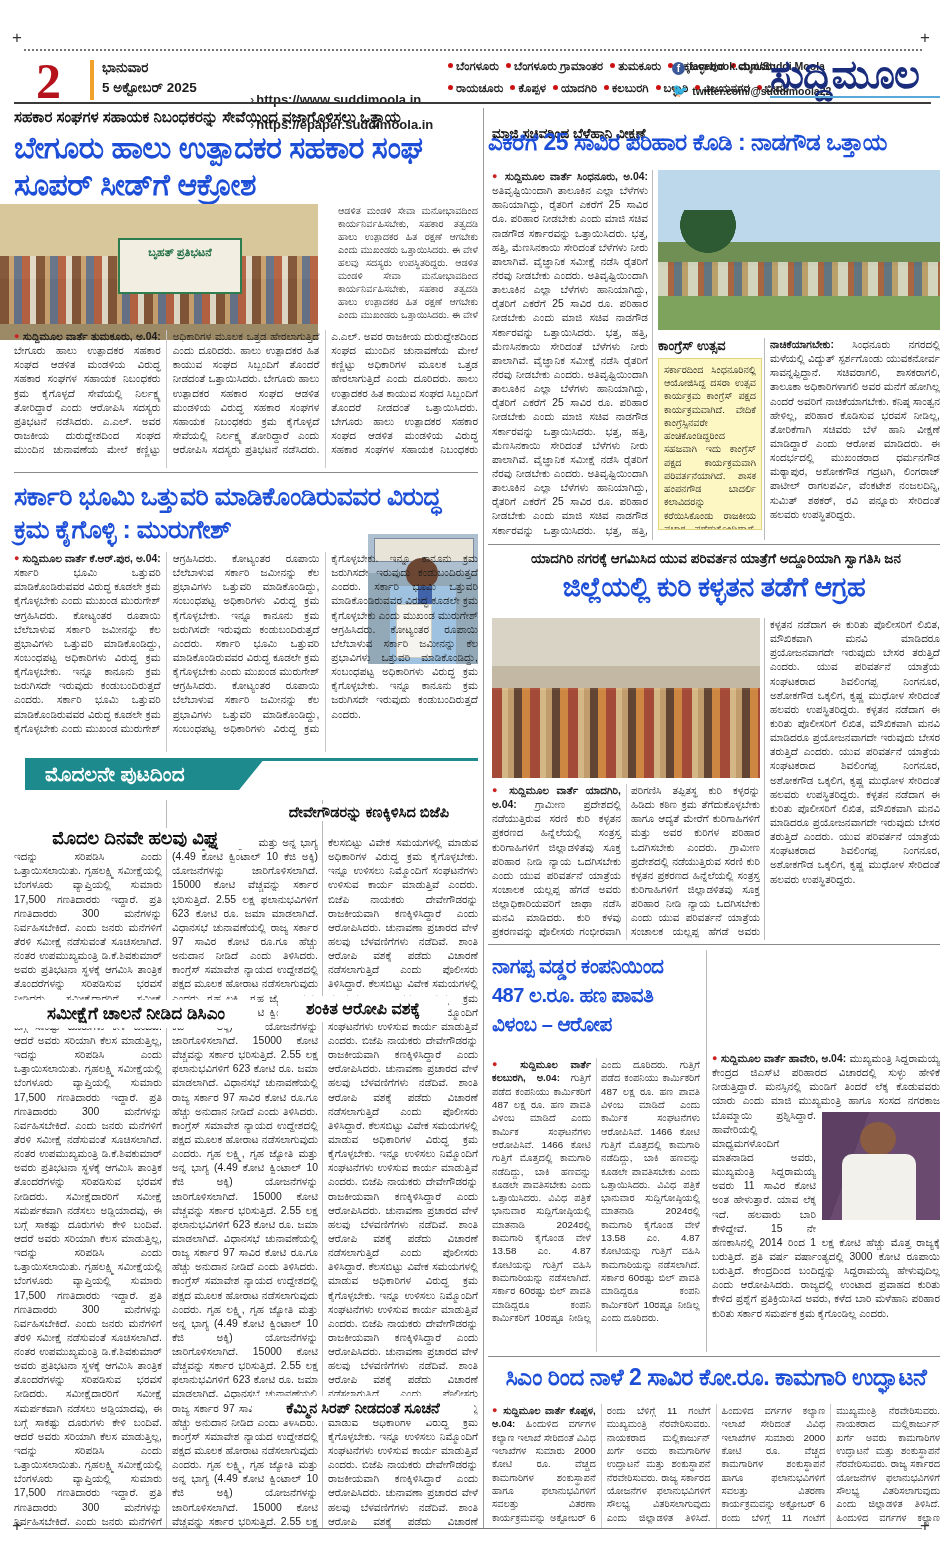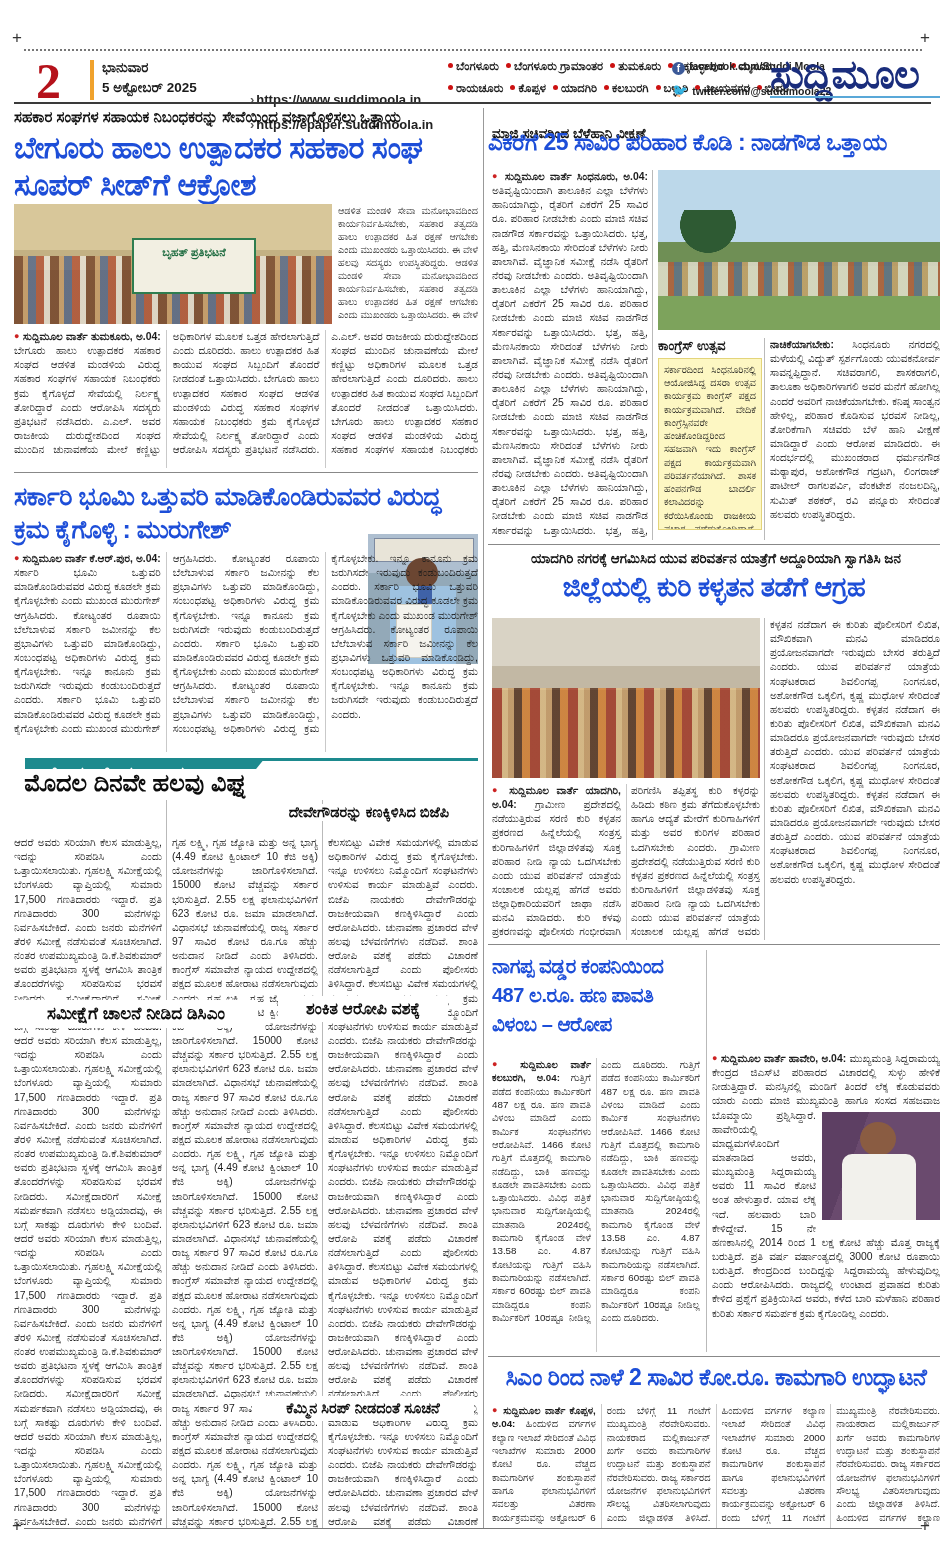--- a/index.html
+++ b/index.html
@@ -81,21 +81,21 @@
   </div>
   <div class="abs masthead" style="left:770px;top:54px;">ಸುದ್ದಿಮೂಲ</div>
   <div class="mastrule" style="left:770px;top:96px;width:170px;"></div>
   <div class="thickline" style="left:14px;top:102px;width:917px;"></div>
 
   <div class="vline" style="left:483px;top:108px;height:1420px;border-left-color:#999;"></div>
 
   <div class="abs kicker" style="left:14px;top:108px;width:464px;">ಸಹಕಾರ ಸಂಘಗಳ ಸಹಾಯಕ ನಿಬಂಧಕರನ್ನು ಸೇವೆಯಿಂದ ವಜಾಗೊಳಿಸಲು ಒತ್ತಾಯ</div>
   <div class="abs headline" style="left:14px;top:130px;width:464px;font-size:30px;line-height:1.22;">ಬೇಗೂರು ಹಾಲು ಉತ್ಪಾದಕರ ಸಹಕಾರ ಸಂಘ ಸೂಪರ್ ಸೀಡ್‌ಗೆ ಆಕ್ರೋಶ</div>
 
-  <div class="photo" style="left:14px;top:204px;width:318px;height:120px;background:linear-gradient(#d8c79a 0 38%,#c3b183 38% 55%,#9c8a66 55% 100%);">
+  <div class="photo" style="left:0;top:204px;width:318px;height:136px;background:linear-gradient(#d8c79a 0 38%,#c3b183 38% 55%,#9c8a66 55% 100%);">
     <div class="ph-part" style="left:0;top:52px;width:100%;height:68px;background:repeating-linear-gradient(90deg,#7a4a2e 0 9px,#caa06c 9px 14px,#5a6b8a 14px 22px,#b4583a 22px 30px,#e8e2d4 30px 36px);opacity:.85;"></div>
     <div class="ph-part" style="left:118px;top:34px;width:120px;height:46px;background:#f2efe2;border:2px solid #2e7d4f;color:#1d6b3f;font-weight:800;font-size:11px;text-align:center;padding-top:6px;"><span>ಬೃಹತ್ ಪ್ರತಿಭಟನೆ</span></div>
   </div>
   <div class="abs body" style="left:338px;top:204px;width:140px;height:120px;font-size:9.6px;"><span>ಆಡಳಿತ ಮಂಡಳಿ ಸೇವಾ ಮನೋಭಾವದಿಂದ ಕಾರ್ಯನಿರ್ವಹಿಸಬೇಕು, ಸಹಕಾರ ತತ್ವದಡಿ ಹಾಲು ಉತ್ಪಾದಕರ ಹಿತ ರಕ್ಷಣೆ ಆಗಬೇಕು ಎಂದು ಮುಖಂಡರು ಒತ್ತಾಯಿಸಿದರು. ಈ ವೇಳೆ ಹಲವು ಸದಸ್ಯರು ಉಪಸ್ಥಿತರಿದ್ದರು.  ಆಡಳಿತ ಮಂಡಳಿ ಸೇವಾ ಮನೋಭಾವದಿಂದ ಕಾರ್ಯನಿರ್ವಹಿಸಬೇಕು, ಸಹಕಾರ ತತ್ವದಡಿ ಹಾಲು ಉತ್ಪಾದಕರ ಹಿತ ರಕ್ಷಣೆ ಆಗಬೇಕು ಎಂದು ಮುಖಂಡರು ಒತ್ತಾಯಿಸಿದರು. ಈ ವೇಳೆ ಹಲವು ಸದಸ್ಯರು ಉಪಸ್ಥಿತರಿದ್ದರು.  ಆಡಳಿತ ಮಂಡಳಿ ಸೇವಾ ಮನೋಭಾವದಿಂದ ಕಾರ್ಯನಿರ್ವಹಿಸಬೇಕು, ಸಹಕಾರ ತತ್ವದಡಿ ಹಾಲು ಉತ್ಪಾದಕರ ಹಿತ ರಕ್ಷಣೆ ಆಗಬೇಕು ಎಂದು ಮುಖಂಡರು ಒತ್ತಾಯಿಸಿದರು. ಈ ವೇಳೆ ಹಲವು ಸದಸ್ಯರು ಉಪಸ್ಥಿತರಿದ್ದರು. </span></div>
 
   <div class="abs body cols3" style="left:14px;top:330px;width:464px;height:138px;">
     <span class="reddot">●</span>
     <span class="byline">ಸುದ್ದಿಮೂಲ ವಾರ್ತೆ</span>
     <span class="byline">ತುಮಕೂರು, ಅ.04:</span>
     <span>ಬೇಗೂರು ಹಾಲು ಉತ್ಪಾದಕರ ಸಹಕಾರ ಸಂಘದ ಆಡಳಿತ ಮಂಡಳಿಯ ವಿರುದ್ಧ ಸಹಕಾರ ಸಂಘಗಳ ಸಹಾಯಕ ನಿಬಂಧಕರು ಕ್ರಮ ಕೈಗೊಳ್ಳದೆ ಸೇವೆಯಲ್ಲಿ ನಿರ್ಲಕ್ಷ್ಯ ತೋರಿದ್ದಾರೆ ಎಂದು ಆರೋಪಿಸಿ ಸದಸ್ಯರು ಪ್ರತಿಭಟನೆ ನಡೆಸಿದರು. ಎ.ಎಲ್. ಅವರ ರಾಜಕೀಯ ದುರುದ್ದೇಶದಿಂದ ಸಂಘದ ಮುಂದಿನ ಚುನಾವಣೆಯ ಮೇಲೆ ಕಣ್ಣಿಟ್ಟು ಅಧಿಕಾರಿಗಳ ಮೂಲಕ ಒತ್ತಡ ಹೇರಲಾಗುತ್ತಿದೆ ಎಂದು ದೂರಿದರು. ಹಾಲು ಉತ್ಪಾದಕರ ಹಿತ ಕಾಯುವ ಸಂಘದ ಸಿಬ್ಬಂದಿಗೆ ತೊಂದರೆ ನೀಡದಂತೆ ಒತ್ತಾಯಿಸಿದರು.  ಬೇಗೂರು ಹಾಲು ಉತ್ಪಾದಕರ ಸಹಕಾರ ಸಂಘದ ಆಡಳಿತ ಮಂಡಳಿಯ ವಿರುದ್ಧ ಸಹಕಾರ ಸಂಘಗಳ ಸಹಾಯಕ ನಿಬಂಧಕರು ಕ್ರಮ ಕೈಗೊಳ್ಳದೆ ಸೇವೆಯಲ್ಲಿ ನಿರ್ಲಕ್ಷ್ಯ ತೋರಿದ್ದಾರೆ ಎಂದು ಆರೋಪಿಸಿ ಸದಸ್ಯರು ಪ್ರತಿಭಟನೆ ನಡೆಸಿದರು. ಎ.ಎಲ್. ಅವರ ರಾಜಕೀಯ ದುರುದ್ದೇಶದಿಂದ ಸಂಘದ ಮುಂದಿನ ಚುನಾವಣೆಯ ಮೇಲೆ ಕಣ್ಣಿಟ್ಟು ಅಧಿಕಾರಿಗಳ ಮೂಲಕ ಒತ್ತಡ ಹೇರಲಾಗುತ್ತಿದೆ ಎಂದು ದೂರಿದರು. ಹಾಲು ಉತ್ಪಾದಕರ ಹಿತ ಕಾಯುವ ಸಂಘದ ಸಿಬ್ಬಂದಿಗೆ ತೊಂದರೆ ನೀಡದಂತೆ ಒತ್ತಾಯಿಸಿದರು.  ಬೇಗೂರು ಹಾಲು ಉತ್ಪಾದಕರ ಸಹಕಾರ ಸಂಘದ ಆಡಳಿತ ಮಂಡಳಿಯ ವಿರುದ್ಧ ಸಹಕಾರ ಸಂಘಗಳ ಸಹಾಯಕ ನಿಬಂಧಕರು ಕ್ರಮ ಕೈಗೊಳ್ಳದೆ ಸೇವೆಯಲ್ಲಿ ನಿರ್ಲಕ್ಷ್ಯ ತೋರಿದ್ದಾರೆ ಎಂದು ಆರೋಪಿಸಿ ಸದಸ್ಯರು ಪ್ರತಿಭಟನೆ ನಡೆಸಿದರು. ಎ.ಎಲ್. ಅವರ ರಾಜಕೀಯ ದುರುದ್ದೇಶದಿಂದ ಸಂಘದ ಮುಂದಿನ ಚುನಾವಣೆಯ ಮೇಲೆ ಕಣ್ಣಿಟ್ಟು ಅಧಿಕಾರಿಗಳ ಮೂಲಕ ಒತ್ತಡ ಹೇರಲಾಗುತ್ತಿದೆ ಎಂದು ದೂರಿದರು. ಹಾಲು ಉತ್ಪಾದಕರ ಹಿತ ಕಾಯುವ ಸಂಘದ ಸಿಬ್ಬಂದಿಗೆ ತೊಂದರೆ ನೀಡದಂತೆ ಒತ್ತಾಯಿಸಿದರು. </span>
@@ -122,21 +122,21 @@
   <div class="abs band" style="left:25px;top:758px;width:220px;height:32px;">ಮೊದಲನೇ ಪುಟದಿಂದ</div>
   <div class="bandrule" style="left:240px;top:758px;width:238px;"></div>
 
   <div class="vline" style="left:166px;top:800px;height:728px;"></div>
   <div class="vline" style="left:322px;top:800px;height:728px;"></div>
 
   <div class="abs body" style="left:14px;top:836px;width:148px;height:692px;"><span>ಆದರೆ ಅವರು ಸರಿಯಾಗಿ ಕೆಲಸ ಮಾಡುತ್ತಿಲ್ಲ, ಇದನ್ನು ಸರಿಪಡಿಸಿ ಎಂದು ಒತ್ತಾಯಿಸಲಾಯಿತು. ಗೃಹಲಕ್ಷ್ಮಿ ಸಮೀಕ್ಷೆಯಲ್ಲಿ ಬೆಂಗಳೂರು ವ್ಯಾಪ್ತಿಯಲ್ಲಿ ಸುಮಾರು 17,500 ಗಣತಿದಾರರು ಇದ್ದಾರೆ. ಪ್ರತಿ ಗಣತಿದಾರರು 300 ಮನೆಗಳನ್ನು ನಿರ್ವಹಿಸಬೇಕಿದೆ. ಎಂದು ಜನರು ಮನೆಗಳಿಗೆ ತೆರಳಿ ಸಮೀಕ್ಷೆ ನಡೆಸುವಂತೆ ಸೂಚಿಸಲಾಗಿದೆ. ನಂತರ ಉಪಮುಖ್ಯಮಂತ್ರಿ ಡಿ.ಕೆ.ಶಿವಕುಮಾರ್ ಅವರು ಪ್ರತಿಭಟನಾ ಸ್ಥಳಕ್ಕೆ ಆಗಮಿಸಿ ತಾಂತ್ರಿಕ ತೊಂದರೆಗಳನ್ನು ಸರಿಪಡಿಸುವ ಭರವಸೆ ನೀಡಿದರು. ಸಮೀಕ್ಷೆದಾರರಿಗೆ ಸಮೀಕ್ಷೆ ಸಮರ್ಪಕವಾಗಿ ನಡೆಸಲು ಅಡ್ಡಿಯಾದವು, ಈ ಬಗ್ಗೆ ಸಾಕಷ್ಟು ದೂರುಗಳು ಕೇಳಿ ಬಂದಿವೆ.  ಆದರೆ ಅವರು ಸರಿಯಾಗಿ ಕೆಲಸ ಮಾಡುತ್ತಿಲ್ಲ, ಇದನ್ನು ಸರಿಪಡಿಸಿ ಎಂದು ಒತ್ತಾಯಿಸಲಾಯಿತು. ಗೃಹಲಕ್ಷ್ಮಿ ಸಮೀಕ್ಷೆಯಲ್ಲಿ ಬೆಂಗಳೂರು ವ್ಯಾಪ್ತಿಯಲ್ಲಿ ಸುಮಾರು 17,500 ಗಣತಿದಾರರು ಇದ್ದಾರೆ. ಪ್ರತಿ ಗಣತಿದಾರರು 300 ಮನೆಗಳನ್ನು ನಿರ್ವಹಿಸಬೇಕಿದೆ. ಎಂದು ಜನರು ಮನೆಗಳಿಗೆ ತೆರಳಿ ಸಮೀಕ್ಷೆ ನಡೆಸುವಂತೆ ಸೂಚಿಸಲಾಗಿದೆ. ನಂತರ ಉಪಮುಖ್ಯಮಂತ್ರಿ ಡಿ.ಕೆ.ಶಿವಕುಮಾರ್ ಅವರು ಪ್ರತಿಭಟನಾ ಸ್ಥಳಕ್ಕೆ ಆಗಮಿಸಿ ತಾಂತ್ರಿಕ ತೊಂದರೆಗಳನ್ನು ಸರಿಪಡಿಸುವ ಭರವಸೆ ನೀಡಿದರು. ಸಮೀಕ್ಷೆದಾರರಿಗೆ ಸಮೀಕ್ಷೆ ಸಮರ್ಪಕವಾಗಿ ನಡೆಸಲು ಅಡ್ಡಿಯಾದವು, ಈ ಬಗ್ಗೆ ಸಾಕಷ್ಟು ದೂರುಗಳು ಕೇಳಿ ಬಂದಿವೆ.  ಆದರೆ ಅವರು ಸರಿಯಾಗಿ ಕೆಲಸ ಮಾಡುತ್ತಿಲ್ಲ, ಇದನ್ನು ಸರಿಪಡಿಸಿ ಎಂದು ಒತ್ತಾಯಿಸಲಾಯಿತು. ಗೃಹಲಕ್ಷ್ಮಿ ಸಮೀಕ್ಷೆಯಲ್ಲಿ ಬೆಂಗಳೂರು ವ್ಯಾಪ್ತಿಯಲ್ಲಿ ಸುಮಾರು 17,500 ಗಣತಿದಾರರು ಇದ್ದಾರೆ. ಪ್ರತಿ ಗಣತಿದಾರರು 300 ಮನೆಗಳನ್ನು ನಿರ್ವಹಿಸಬೇಕಿದೆ. ಎಂದು ಜನರು ಮನೆಗಳಿಗೆ ತೆರಳಿ ಸಮೀಕ್ಷೆ ನಡೆಸುವಂತೆ ಸೂಚಿಸಲಾಗಿದೆ. ನಂತರ ಉಪಮುಖ್ಯಮಂತ್ರಿ ಡಿ.ಕೆ.ಶಿವಕುಮಾರ್ ಅವರು ಪ್ರತಿಭಟನಾ ಸ್ಥಳಕ್ಕೆ ಆಗಮಿಸಿ ತಾಂತ್ರಿಕ ತೊಂದರೆಗಳನ್ನು ಸರಿಪಡಿಸುವ ಭರವಸೆ ನೀಡಿದರು. ಸಮೀಕ್ಷೆದಾರರಿಗೆ ಸಮೀಕ್ಷೆ ಸಮರ್ಪಕವಾಗಿ ನಡೆಸಲು ಅಡ್ಡಿಯಾದವು, ಈ ಬಗ್ಗೆ ಸಾಕಷ್ಟು ದೂರುಗಳು ಕೇಳಿ ಬಂದಿವೆ.  ಆದರೆ ಅವರು ಸರಿಯಾಗಿ ಕೆಲಸ ಮಾಡುತ್ತಿಲ್ಲ, ಇದನ್ನು ಸರಿಪಡಿಸಿ ಎಂದು ಒತ್ತಾಯಿಸಲಾಯಿತು. ಗೃಹಲಕ್ಷ್ಮಿ ಸಮೀಕ್ಷೆಯಲ್ಲಿ ಬೆಂಗಳೂರು ವ್ಯಾಪ್ತಿಯಲ್ಲಿ ಸುಮಾರು 17,500 ಗಣತಿದಾರರು ಇದ್ದಾರೆ. ಪ್ರತಿ ಗಣತಿದಾರರು 300 ಮನೆಗಳನ್ನು ನಿರ್ವಹಿಸಬೇಕಿದೆ. ಎಂದು ಜನರು ಮನೆಗಳಿಗೆ ತೆರಳಿ ಸಮೀಕ್ಷೆ ನಡೆಸುವಂತೆ ಸೂಚಿಸಲಾಗಿದೆ. ನಂತರ ಉಪಮುಖ್ಯಮಂತ್ರಿ ಡಿ.ಕೆ.ಶಿವಕುಮಾರ್ ಅವರು ಪ್ರತಿಭಟನಾ ಸ್ಥಳಕ್ಕೆ ಆಗಮಿಸಿ ತಾಂತ್ರಿಕ ತೊಂದರೆಗಳನ್ನು ಸರಿಪಡಿಸುವ ಭರವಸೆ ನೀಡಿದರು. ಸಮೀಕ್ಷೆದಾರರಿಗೆ ಸಮೀಕ್ಷೆ ಸಮರ್ಪಕವಾಗಿ ನಡೆಸಲು ಅಡ್ಡಿಯಾದವು, ಈ ಬಗ್ಗೆ ಸಾಕಷ್ಟು ದೂರುಗಳು ಕೇಳಿ ಬಂದಿವೆ.  ಆದರೆ ಅವರು ಸರಿಯಾಗಿ ಕೆಲಸ ಮಾಡುತ್ತಿಲ್ಲ, ಇದನ್ನು ಸರಿಪಡಿಸಿ ಎಂದು ಒತ್ತಾಯಿಸಲಾಯಿತು. ಗೃಹಲಕ್ಷ್ಮಿ ಸಮೀಕ್ಷೆಯಲ್ಲಿ ಬೆಂಗಳೂರು ವ್ಯಾಪ್ತಿಯಲ್ಲಿ ಸುಮಾರು 17,500 ಗಣತಿದಾರರು ಇದ್ದಾರೆ. ಪ್ರತಿ ಗಣತಿದಾರರು 300 ಮನೆಗಳನ್ನು ನಿರ್ವಹಿಸಬೇಕಿದೆ. ಎಂದು ಜನರು ಮನೆಗಳಿಗೆ ತೆರಳಿ ಸಮೀಕ್ಷೆ ನಡೆಸುವಂತೆ ಸೂಚಿಸಲಾಗಿದೆ. ನಂತರ ಉಪಮುಖ್ಯಮಂತ್ರಿ ಡಿ.ಕೆ.ಶಿವಕುಮಾರ್ ಅವರು ಪ್ರತಿಭಟನಾ ಸ್ಥಳಕ್ಕೆ ಆಗಮಿಸಿ ತಾಂತ್ರಿಕ ತೊಂದರೆಗಳನ್ನು ಸರಿಪಡಿಸುವ ಭರವಸೆ ನೀಡಿದರು. ಸಮೀಕ್ಷೆದಾರರಿಗೆ ಸಮೀಕ್ಷೆ ಸಮರ್ಪಕವಾಗಿ ನಡೆಸಲು ಅಡ್ಡಿಯಾದವು, ಈ ಬಗ್ಗೆ ಸಾಕಷ್ಟು ದೂರುಗಳು ಕೇಳಿ ಬಂದಿವೆ. </span></div>
   <div class="abs body" style="left:172px;top:836px;width:146px;height:692px;"><span>ಗೃಹ ಲಕ್ಷ್ಮಿ, ಗೃಹ ಜ್ಯೋತಿ ಮತ್ತು ಅನ್ನ ಭಾಗ್ಯ (4.49 ಕೋಟಿ ಕ್ವಿಂಟಾಲ್ 10 ಕೆಜಿ ಅಕ್ಕಿ) ಯೋಜನೆಗಳನ್ನು ಜಾರಿಗೊಳಿಸಲಾಗಿದೆ. 15000 ಕೋಟಿ ವೆಚ್ಚವನ್ನು ಸರ್ಕಾರ ಭರಿಸುತ್ತಿದೆ. 2.55 ಲಕ್ಷ ಫಲಾನುಭವಿಗಳಿಗೆ 623 ಕೋಟಿ ರೂ. ಜಮಾ ಮಾಡಲಾಗಿದೆ. ವಿಧಾನಸಭೆ ಚುನಾವಣೆಯಲ್ಲಿ ರಾಜ್ಯ ಸರ್ಕಾರ 97 ಸಾವಿರ ಕೋಟಿ ರೂ.ಗೂ ಹೆಚ್ಚು ಅನುದಾನ ನೀಡಿದೆ ಎಂದು ತಿಳಿಸಿದರು. ಕಾಂಗ್ರೆಸ್ ಸಮಾವೇಶ ನ್ಯಾಯದ ಉದ್ದೇಶದಲ್ಲಿ ಪಕ್ಷದ ಮೂಲಕ ಹೋರಾಟ ನಡೆಸಲಾಗುವುದು ಎಂದರು.  ಗೃಹ ಲಕ್ಷ್ಮಿ, ಗೃಹ ಜ್ಯೋತಿ ಮತ್ತು ಅನ್ನ ಭಾಗ್ಯ (4.49 ಕೋಟಿ ಕ್ವಿಂಟಾಲ್ 10 ಕೆಜಿ ಅಕ್ಕಿ) ಯೋಜನೆಗಳನ್ನು ಜಾರಿಗೊಳಿಸಲಾಗಿದೆ. 15000 ಕೋಟಿ ವೆಚ್ಚವನ್ನು ಸರ್ಕಾರ ಭರಿಸುತ್ತಿದೆ. 2.55 ಲಕ್ಷ ಫಲಾನುಭವಿಗಳಿಗೆ 623 ಕೋಟಿ ರೂ. ಜಮಾ ಮಾಡಲಾಗಿದೆ. ವಿಧಾನಸಭೆ ಚುನಾವಣೆಯಲ್ಲಿ ರಾಜ್ಯ ಸರ್ಕಾರ 97 ಸಾವಿರ ಕೋಟಿ ರೂ.ಗೂ ಹೆಚ್ಚು ಅನುದಾನ ನೀಡಿದೆ ಎಂದು ತಿಳಿಸಿದರು. ಕಾಂಗ್ರೆಸ್ ಸಮಾವೇಶ ನ್ಯಾಯದ ಉದ್ದೇಶದಲ್ಲಿ ಪಕ್ಷದ ಮೂಲಕ ಹೋರಾಟ ನಡೆಸಲಾಗುವುದು ಎಂದರು.  ಗೃಹ ಲಕ್ಷ್ಮಿ, ಗೃಹ ಜ್ಯೋತಿ ಮತ್ತು ಅನ್ನ ಭಾಗ್ಯ (4.49 ಕೋಟಿ ಕ್ವಿಂಟಾಲ್ 10 ಕೆಜಿ ಅಕ್ಕಿ) ಯೋಜನೆಗಳನ್ನು ಜಾರಿಗೊಳಿಸಲಾಗಿದೆ. 15000 ಕೋಟಿ ವೆಚ್ಚವನ್ನು ಸರ್ಕಾರ ಭರಿಸುತ್ತಿದೆ. 2.55 ಲಕ್ಷ ಫಲಾನುಭವಿಗಳಿಗೆ 623 ಕೋಟಿ ರೂ. ಜಮಾ ಮಾಡಲಾಗಿದೆ. ವಿಧಾನಸಭೆ ಚುನಾವಣೆಯಲ್ಲಿ ರಾಜ್ಯ ಸರ್ಕಾರ 97 ಸಾವಿರ ಕೋಟಿ ರೂ.ಗೂ ಹೆಚ್ಚು ಅನುದಾನ ನೀಡಿದೆ ಎಂದು ತಿಳಿಸಿದರು. ಕಾಂಗ್ರೆಸ್ ಸಮಾವೇಶ ನ್ಯಾಯದ ಉದ್ದೇಶದಲ್ಲಿ ಪಕ್ಷದ ಮೂಲಕ ಹೋರಾಟ ನಡೆಸಲಾಗುವುದು ಎಂದರು.  ಗೃಹ ಲಕ್ಷ್ಮಿ, ಗೃಹ ಜ್ಯೋತಿ ಮತ್ತು ಅನ್ನ ಭಾಗ್ಯ (4.49 ಕೋಟಿ ಕ್ವಿಂಟಾಲ್ 10 ಕೆಜಿ ಅಕ್ಕಿ) ಯೋಜನೆಗಳನ್ನು ಜಾರಿಗೊಳಿಸಲಾಗಿದೆ. 15000 ಕೋಟಿ ವೆಚ್ಚವನ್ನು ಸರ್ಕಾರ ಭರಿಸುತ್ತಿದೆ. 2.55 ಲಕ್ಷ ಫಲಾನುಭವಿಗಳಿಗೆ 623 ಕೋಟಿ ರೂ. ಜಮಾ ಮಾಡಲಾಗಿದೆ. ವಿಧಾನಸಭೆ ಚುನಾವಣೆಯಲ್ಲಿ ರಾಜ್ಯ ಸರ್ಕಾರ 97 ಸಾವಿರ ಕೋಟಿ ರೂ.ಗೂ ಹೆಚ್ಚು ಅನುದಾನ ನೀಡಿದೆ ಎಂದು ತಿಳಿಸಿದರು. ಕಾಂಗ್ರೆಸ್ ಸಮಾವೇಶ ನ್ಯಾಯದ ಉದ್ದೇಶದಲ್ಲಿ ಪಕ್ಷದ ಮೂಲಕ ಹೋರಾಟ ನಡೆಸಲಾಗುವುದು ಎಂದರು.  ಗೃಹ ಲಕ್ಷ್ಮಿ, ಗೃಹ ಜ್ಯೋತಿ ಮತ್ತು ಅನ್ನ ಭಾಗ್ಯ (4.49 ಕೋಟಿ ಕ್ವಿಂಟಾಲ್ 10 ಕೆಜಿ ಅಕ್ಕಿ) ಯೋಜನೆಗಳನ್ನು ಜಾರಿಗೊಳಿಸಲಾಗಿದೆ. 15000 ಕೋಟಿ ವೆಚ್ಚವನ್ನು ಸರ್ಕಾರ ಭರಿಸುತ್ತಿದೆ. 2.55 ಲಕ್ಷ ಫಲಾನುಭವಿಗಳಿಗೆ 623 ಕೋಟಿ ರೂ. ಜಮಾ ಮಾಡಲಾಗಿದೆ. ವಿಧಾನಸಭೆ ಚುನಾವಣೆಯಲ್ಲಿ ರಾಜ್ಯ ಸರ್ಕಾರ 97 ಸಾವಿರ ಕೋಟಿ ರೂ.ಗೂ ಹೆಚ್ಚು ಅನುದಾನ ನೀಡಿದೆ ಎಂದು ತಿಳಿಸಿದರು. ಕಾಂಗ್ರೆಸ್ ಸಮಾವೇಶ ನ್ಯಾಯದ ಉದ್ದೇಶದಲ್ಲಿ ಪಕ್ಷದ ಮೂಲಕ ಹೋರಾಟ ನಡೆಸಲಾಗುವುದು ಎಂದರು. </span></div>
   <div class="abs body" style="left:328px;top:836px;width:150px;height:692px;"><span>ಕೆಲಸಬಿಟ್ಟು ವಿವೇಕ ಸಮಯಗಳಲ್ಲಿ ಮಾಡುವ ಅಧಿಕಾರಿಗಳ ವಿರುದ್ಧ ಕ್ರಮ ಕೈಗೊಳ್ಳಬೇಕು. ಇನ್ನೂ ಉಳಿಸಲು ನಿಮ್ಮೊಂದಿಗೆ ಸಂಘಟನೆಗಳು ಉಳಿಸುವ ಕಾರ್ಯ ಮಾಡುತ್ತಿವೆ ಎಂದರು. ಬಿಜೆಪಿ ನಾಯಕರು ದೇವೇಗೌಡರನ್ನು ರಾಜಕೀಯವಾಗಿ ಕಣಕ್ಕಿಳಿಸಿದ್ದಾರೆ ಎಂದು ಆರೋಪಿಸಿದರು. ಚುನಾವಣಾ ಪ್ರಚಾರದ ವೇಳೆ ಹಲವು ಬೆಳವಣಿಗೆಗಳು ನಡೆದಿವೆ. ಶಾಂತಿ ಆರೋಪಿ ವಶಕ್ಕೆ ಪಡೆದು ವಿಚಾರಣೆ ನಡೆಸಲಾಗುತ್ತಿದೆ ಎಂದು ಪೊಲೀಸರು ತಿಳಿಸಿದ್ದಾರೆ.  ಕೆಲಸಬಿಟ್ಟು ವಿವೇಕ ಸಮಯಗಳಲ್ಲಿ ಮಾಡುವ ಅಧಿಕಾರಿಗಳ ವಿರುದ್ಧ ಕ್ರಮ ಕೈಗೊಳ್ಳಬೇಕು. ಇನ್ನೂ ಉಳಿಸಲು ನಿಮ್ಮೊಂದಿಗೆ ಸಂಘಟನೆಗಳು ಉಳಿಸುವ ಕಾರ್ಯ ಮಾಡುತ್ತಿವೆ ಎಂದರು. ಬಿಜೆಪಿ ನಾಯಕರು ದೇವೇಗೌಡರನ್ನು ರಾಜಕೀಯವಾಗಿ ಕಣಕ್ಕಿಳಿಸಿದ್ದಾರೆ ಎಂದು ಆರೋಪಿಸಿದರು. ಚುನಾವಣಾ ಪ್ರಚಾರದ ವೇಳೆ ಹಲವು ಬೆಳವಣಿಗೆಗಳು ನಡೆದಿವೆ. ಶಾಂತಿ ಆರೋಪಿ ವಶಕ್ಕೆ ಪಡೆದು ವಿಚಾರಣೆ ನಡೆಸಲಾಗುತ್ತಿದೆ ಎಂದು ಪೊಲೀಸರು ತಿಳಿಸಿದ್ದಾರೆ.  ಕೆಲಸಬಿಟ್ಟು ವಿವೇಕ ಸಮಯಗಳಲ್ಲಿ ಮಾಡುವ ಅಧಿಕಾರಿಗಳ ವಿರುದ್ಧ ಕ್ರಮ ಕೈಗೊಳ್ಳಬೇಕು. ಇನ್ನೂ ಉಳಿಸಲು ನಿಮ್ಮೊಂದಿಗೆ ಸಂಘಟನೆಗಳು ಉಳಿಸುವ ಕಾರ್ಯ ಮಾಡುತ್ತಿವೆ ಎಂದರು. ಬಿಜೆಪಿ ನಾಯಕರು ದೇವೇಗೌಡರನ್ನು ರಾಜಕೀಯವಾಗಿ ಕಣಕ್ಕಿಳಿಸಿದ್ದಾರೆ ಎಂದು ಆರೋಪಿಸಿದರು. ಚುನಾವಣಾ ಪ್ರಚಾರದ ವೇಳೆ ಹಲವು ಬೆಳವಣಿಗೆಗಳು ನಡೆದಿವೆ. ಶಾಂತಿ ಆರೋಪಿ ವಶಕ್ಕೆ ಪಡೆದು ವಿಚಾರಣೆ ನಡೆಸಲಾಗುತ್ತಿದೆ ಎಂದು ಪೊಲೀಸರು ತಿಳಿಸಿದ್ದಾರೆ.  ಕೆಲಸಬಿಟ್ಟು ವಿವೇಕ ಸಮಯಗಳಲ್ಲಿ ಮಾಡುವ ಅಧಿಕಾರಿಗಳ ವಿರುದ್ಧ ಕ್ರಮ ಕೈಗೊಳ್ಳಬೇಕು. ಇನ್ನೂ ಉಳಿಸಲು ನಿಮ್ಮೊಂದಿಗೆ ಸಂಘಟನೆಗಳು ಉಳಿಸುವ ಕಾರ್ಯ ಮಾಡುತ್ತಿವೆ ಎಂದರು. ಬಿಜೆಪಿ ನಾಯಕರು ದೇವೇಗೌಡರನ್ನು ರಾಜಕೀಯವಾಗಿ ಕಣಕ್ಕಿಳಿಸಿದ್ದಾರೆ ಎಂದು ಆರೋಪಿಸಿದರು. ಚುನಾವಣಾ ಪ್ರಚಾರದ ವೇಳೆ ಹಲವು ಬೆಳವಣಿಗೆಗಳು ನಡೆದಿವೆ. ಶಾಂತಿ ಆರೋಪಿ ವಶಕ್ಕೆ ಪಡೆದು ವಿಚಾರಣೆ ನಡೆಸಲಾಗುತ್ತಿದೆ ಎಂದು ಪೊಲೀಸರು ತಿಳಿಸಿದ್ದಾರೆ.  ಕೆಲಸಬಿಟ್ಟು ವಿವೇಕ ಸಮಯಗಳಲ್ಲಿ ಮಾಡುವ ಅಧಿಕಾರಿಗಳ ವಿರುದ್ಧ ಕ್ರಮ ಕೈಗೊಳ್ಳಬೇಕು. ಇನ್ನೂ ಉಳಿಸಲು ನಿಮ್ಮೊಂದಿಗೆ ಸಂಘಟನೆಗಳು ಉಳಿಸುವ ಕಾರ್ಯ ಮಾಡುತ್ತಿವೆ ಎಂದರು. ಬಿಜೆಪಿ ನಾಯಕರು ದೇವೇಗೌಡರನ್ನು ರಾಜಕೀಯವಾಗಿ ಕಣಕ್ಕಿಳಿಸಿದ್ದಾರೆ ಎಂದು ಆರೋಪಿಸಿದರು. ಚುನಾವಣಾ ಪ್ರಚಾರದ ವೇಳೆ ಹಲವು ಬೆಳವಣಿಗೆಗಳು ನಡೆದಿವೆ. ಶಾಂತಿ ಆರೋಪಿ ವಶಕ್ಕೆ ಪಡೆದು ವಿಚಾರಣೆ ನಡೆಸಲಾಗುತ್ತಿದೆ ಎಂದು ಪೊಲೀಸರು ತಿಳಿಸಿದ್ದಾರೆ.  ಕೆಲಸಬಿಟ್ಟು ವಿವೇಕ ಸಮಯಗಳಲ್ಲಿ ಮಾಡುವ ಅಧಿಕಾರಿಗಳ ವಿರುದ್ಧ ಕ್ರಮ ಕೈಗೊಳ್ಳಬೇಕು. ಇನ್ನೂ ಉಳಿಸಲು ನಿಮ್ಮೊಂದಿಗೆ ಸಂಘಟನೆಗಳು ಉಳಿಸುವ ಕಾರ್ಯ ಮಾಡುತ್ತಿವೆ ಎಂದರು. ಬಿಜೆಪಿ ನಾಯಕರು ದೇವೇಗೌಡರನ್ನು ರಾಜಕೀಯವಾಗಿ ಕಣಕ್ಕಿಳಿಸಿದ್ದಾರೆ ಎಂದು ಆರೋಪಿಸಿದರು. ಚುನಾವಣಾ ಪ್ರಚಾರದ ವೇಳೆ ಹಲವು ಬೆಳವಣಿಗೆಗಳು ನಡೆದಿವೆ. ಶಾಂತಿ ಆರೋಪಿ ವಶಕ್ಕೆ ಪಡೆದು ವಿಚಾರಣೆ ನಡೆಸಲಾಗುತ್ತಿದೆ ಎಂದು ಪೊಲೀಸರು ತಿಳಿಸಿದ್ದಾರೆ. </span></div>
 
-  <div class="abs subhead" style="left:14px;top:769px;width:244px;font-size:24px;">ಮೊದಲ ದಿನವೇ ಹಲವು ವಿಘ್ನ</div>
+  <div class="abs subhead" style="left:14px;top:828px;width:244px;font-size:18px;">ಮೊದಲ ದಿನವೇ ಹಲವು ವಿಘ್ನ</div>
   <div class="abs subhead" style="left:260px;top:804px;width:218px;font-size:14.5px;">ದೇವೇಗೌಡರನ್ನು ಕಣಕ್ಕಿಳಿಸಿದ ಬಿಜೆಪಿ</div>
   <div class="abs subhead" style="left:14px;top:1000px;width:244px;font-size:17px;padding:4px 0;">ಸಮೀಕ್ಷೆಗೆ ಚಾಲನೆ ನೀಡಿದ ಡಿಸಿಎಂ</div>
   <div class="abs subhead" style="left:278px;top:996px;width:170px;font-size:16px;padding:4px 0;">ಶಂಕಿತ ಆರೋಪಿ ವಶಕ್ಕೆ</div>
   <div class="abs subhead" style="left:252px;top:1396px;width:222px;font-size:14.5px;padding:4px 0;">ಕೆಮ್ಮಿನ ಸಿರಪ್ ನೀಡದಂತೆ ಸೂಚನೆ</div>
 
   <div class="abs kicker2" style="left:492px;top:108px;width:448px;margin-top:18px;">ಮಾಜಿ ಸಚಿವರಿಂದ ಬೆಳೆಹಾನಿ ವೀಕ್ಷಣೆ</div>
   <div class="abs headline" style="left:488px;top:128px;width:452px;font-size:23px;line-height:1.25;">ಎಕರೆಗೆ 25 ಸಾವಿರ ಪರಿಹಾರ ಕೊಡಿ : ನಾಡಗೌಡ ಒತ್ತಾಯ</div>
 
   <div class="abs body" style="left:492px;top:170px;width:156px;height:370px;">
     <span class="reddot">●</span>
@@ -185,21 +185,21 @@
     <span class="byline">ಸುದ್ದಿಮೂಲ ವಾರ್ತೆ</span>
     <span class="byline">ಕಲಬುರಗಿ, ಅ.04:</span>
     <span>ಗುತ್ತಿಗೆ ಪಡೆದ ಕಂಪನಿಯು ಕಾರ್ಮಿಕರಿಗೆ 487 ಲಕ್ಷ ರೂ. ಹಣ ಪಾವತಿ ವಿಳಂಬ ಮಾಡಿದೆ ಎಂದು ಕಾರ್ಮಿಕ ಸಂಘಟನೆಗಳು ಆರೋಪಿಸಿವೆ. 1466 ಕೋಟಿ ಗುತ್ತಿಗೆ ಮೊತ್ತದಲ್ಲಿ ಕಾಮಗಾರಿ ನಡೆದಿದ್ದು, ಬಾಕಿ ಹಣವನ್ನು ಕೂಡಲೇ ಪಾವತಿಸಬೇಕು ಎಂದು ಒತ್ತಾಯಿಸಿದರು. ವಿವಿಧ ಪತ್ರಿಕೆ ಭಾನುವಾರ ಸುದ್ದಿಗೋಷ್ಠಿಯಲ್ಲಿ ಮಾತನಾಡಿ 2024ರಲ್ಲಿ ಕಾಮಗಾರಿ ಕೈಗೊಂಡ ವೇಳೆ 13.58 ಎಂ. 4.87 ಕೋಟಿಯನ್ನು ಗುತ್ತಿಗೆ ವಹಿಸಿ ಕಾಮಗಾರಿಯನ್ನು ನಡೆಸಲಾಗಿದೆ. ಸರ್ಕಾರ 60ರಷ್ಟು ಬಿಲ್ ಪಾವತಿ ಮಾಡಿದ್ದರೂ ಕಂಪನಿ ಕಾರ್ಮಿಕರಿಗೆ 10ರಷ್ಟೂ ನೀಡಿಲ್ಲ ಎಂದು ದೂರಿದರು.  ಗುತ್ತಿಗೆ ಪಡೆದ ಕಂಪನಿಯು ಕಾರ್ಮಿಕರಿಗೆ 487 ಲಕ್ಷ ರೂ. ಹಣ ಪಾವತಿ ವಿಳಂಬ ಮಾಡಿದೆ ಎಂದು ಕಾರ್ಮಿಕ ಸಂಘಟನೆಗಳು ಆರೋಪಿಸಿವೆ. 1466 ಕೋಟಿ ಗುತ್ತಿಗೆ ಮೊತ್ತದಲ್ಲಿ ಕಾಮಗಾರಿ ನಡೆದಿದ್ದು, ಬಾಕಿ ಹಣವನ್ನು ಕೂಡಲೇ ಪಾವತಿಸಬೇಕು ಎಂದು ಒತ್ತಾಯಿಸಿದರು. ವಿವಿಧ ಪತ್ರಿಕೆ ಭಾನುವಾರ ಸುದ್ದಿಗೋಷ್ಠಿಯಲ್ಲಿ ಮಾತನಾಡಿ 2024ರಲ್ಲಿ ಕಾಮಗಾರಿ ಕೈಗೊಂಡ ವೇಳೆ 13.58 ಎಂ. 4.87 ಕೋಟಿಯನ್ನು ಗುತ್ತಿಗೆ ವಹಿಸಿ ಕಾಮಗಾರಿಯನ್ನು ನಡೆಸಲಾಗಿದೆ. ಸರ್ಕಾರ 60ರಷ್ಟು ಬಿಲ್ ಪಾವತಿ ಮಾಡಿದ್ದರೂ ಕಂಪನಿ ಕಾರ್ಮಿಕರಿಗೆ 10ರಷ್ಟೂ ನೀಡಿಲ್ಲ ಎಂದು ದೂರಿದರು. </span>
   </div>
   <div class="vline" style="left:706px;top:950px;height:402px;"></div>
 
   <div class="abs body" style="left:712px;top:1052px;width:228px;height:300px;">
     <span class="reddot">●</span>
     <span class="byline">ಸುದ್ದಿಮೂಲ ವಾರ್ತೆ</span>
     <span class="byline">ಹಾವೇರಿ, ಅ.04:</span>
-    <span>ಮುಖ್ಯಮಂತ್ರಿ ಸಿದ್ದರಾಮಯ್ಯ ಕೇಂದ್ರದ ಜಿಎಸ್‌ಟಿ ಪರಿಹಾರದ ವಿಚಾರದಲ್ಲಿ ಸುಳ್ಳು ಹೇಳಿಕೆ ನೀಡುತ್ತಿದ್ದಾರೆ. ಮನಸ್ಸಿನಲ್ಲಿ ಮಂಡಿಗೆ ತಿಂದರೆ ಲೆಕ್ಕ ಕೊಡುವವರು ಯಾರು ಎಂದು ಮಾಜಿ ಮುಖ್ಯಮಂತ್ರಿ ಹಾಗೂ ಸಂಸದ ಸಹಜವಾಜ ಬೊಮ್ಮಾಯಿ ಪ್ರಶ್ನಿಸಿದ್ದಾರೆ.</span>
+    <span>ಮುಖ್ಯಮಂತ್ರಿ ಸಿದ್ದರಾಮಯ್ಯ ಕೇಂದ್ರದ ಜಿಎಸ್‌ಟಿ ಪರಿಹಾರದ ವಿಚಾರದಲ್ಲಿ ಸುಳ್ಳು ಹೇಳಿಕೆ ನೀಡುತ್ತಿದ್ದಾರೆ. ಮನಸ್ಸಿನಲ್ಲಿ ಮಂಡಿಗೆ ತಿಂದರೆ ಲೆಕ್ಕ ಕೊಡುವವರು ಯಾರು ಎಂದು ಮಾಜಿ ಮುಖ್ಯಮಂತ್ರಿ ಹಾಗೂ ಸಂಸದ ನಗರಕಾಜ ಬೊಮ್ಮಾಯಿ ಪ್ರಶ್ನಿಸಿದ್ದಾರೆ.</span>
     <span class="photo" style="position:relative;float:right;width:118px;height:108px;margin:3px 0 3px 6px;background:linear-gradient(110deg,#5d3f63 0 30%,#6a4a6e 30% 100%);display:block;">
       <span class="ph-part" style="left:38px;top:10px;width:36px;height:34px;border-radius:50%;background:#8a5c42;display:block;position:absolute;"></span>
       <span class="ph-part" style="left:20px;top:42px;width:74px;height:66px;border-radius:10px 10px 0 0;background:#f2f1ec;display:block;position:absolute;"></span>
     </span>
     <span>ಹಾವೇರಿಯಲ್ಲಿ ಮಾಧ್ಯಮಗಳೊಂದಿಗೆ ಮಾತನಾಡಿದ ಅವರು, ಮುಖ್ಯಮಂತ್ರಿ ಸಿದ್ದರಾಮಯ್ಯ ಅವರು 11 ಸಾವಿರ ಕೋಟಿ ಅಂತ ಹೇಳುತ್ತಾರೆ. ಯಾವ ಲೆಕ್ಕ ಇದೆ. ಹಲವಾರು ಬಾರಿ ಕೇಳಿದ್ದೇವೆ. 15 ನೇ</span>
     <span>ಹಣಕಾಸಿನಲ್ಲಿ 2014 ರಿಂದ 1 ಲಕ್ಷ ಕೋಟಿ ಹೆಚ್ಚು ಮೊತ್ತ ರಾಜ್ಯಕ್ಕೆ ಬರುತ್ತಿದೆ. ಪ್ರತಿ ವರ್ಷ ವರ್ಷಾಂತ್ಯದಲ್ಲಿ 3000 ಕೋಟಿ ರೂಪಾಯಿ ಬರುತ್ತಿದೆ. ಕೇಂದ್ರದಿಂದ ಬಂದಿದ್ದನ್ನು ಸಿದ್ದರಾಮಯ್ಯ ಹೇಳುವುದಿಲ್ಲ ಎಂದು ಆರೋಪಿಸಿದರು. ರಾಜ್ಯದಲ್ಲಿ ಉಂಟಾದ ಪ್ರವಾಹದ ಕುರಿತು ಕೇಳಿದ ಪ್ರಶ್ನೆಗೆ ಪ್ರತಿಕ್ರಿಯಿಸಿದ ಅವರು, ಕಳೆದ ಬಾರಿ ಮಳೆಹಾನಿ ಪರಿಹಾರ ಕುರಿತು ಸರ್ಕಾರ ಸಮರ್ಪಕ ಕ್ರಮ ಕೈಗೊಂಡಿಲ್ಲ ಎಂದರು. </span>
   </div>
   <div class="hair" style="left:488px;top:1356px;width:452px;border-top-color:#888;"></div>
 
   <div class="abs headline" style="left:492px;top:1364px;width:448px;font-size:23px;text-align:center;">ಸಿಎಂ ರಿಂದ ನಾಳೆ 2 ಸಾವಿರ ಕೋ.ರೂ. ಕಾಮಗಾರಿ ಉದ್ಘಾಟನೆ</div>

